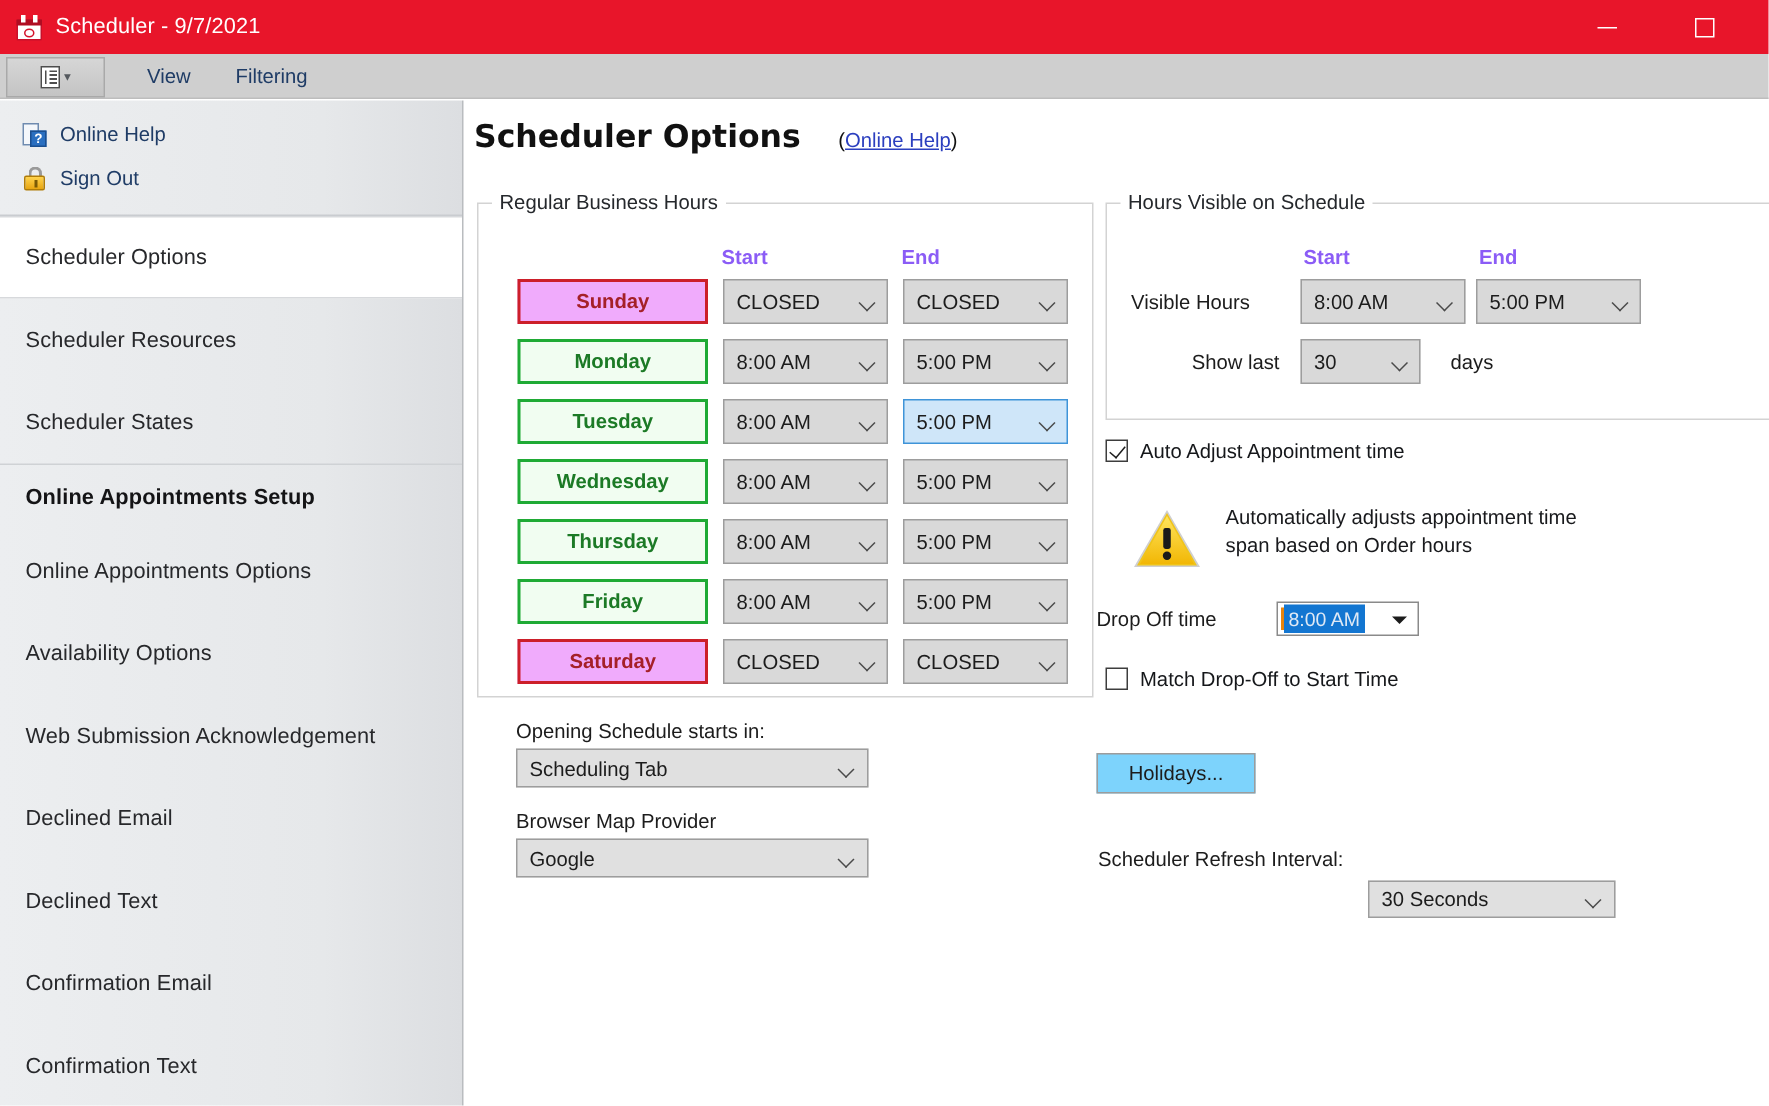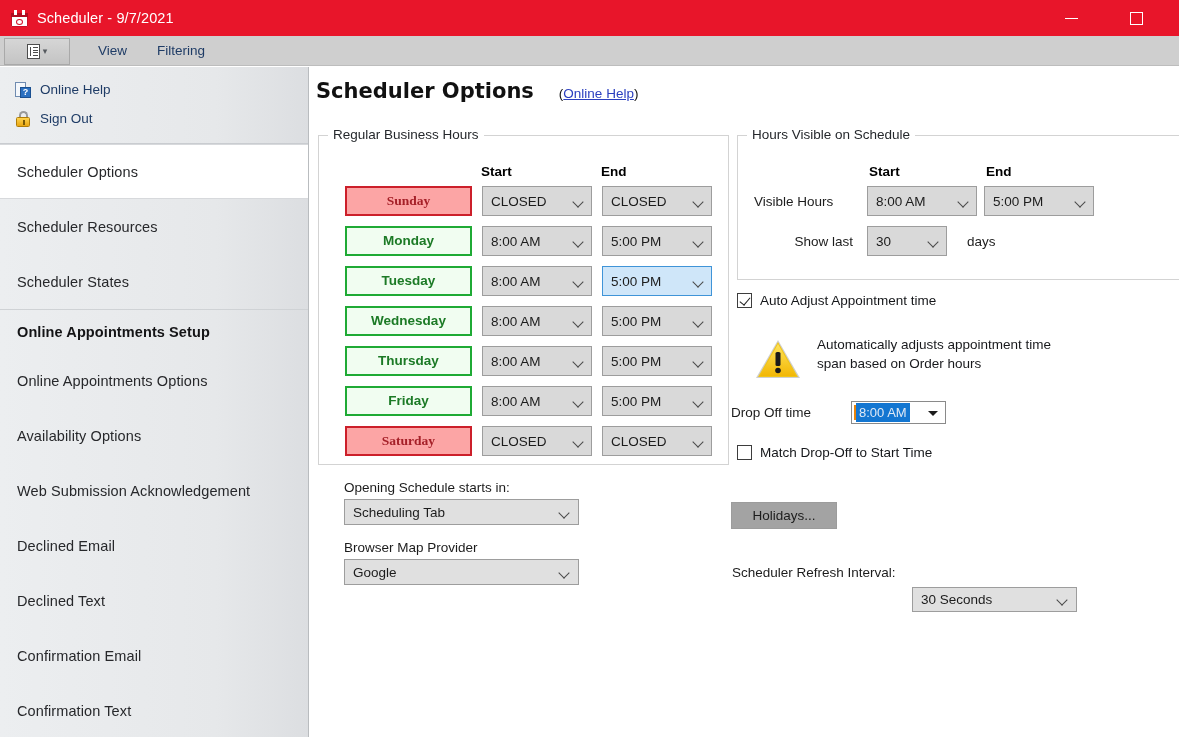--- a/index.html
+++ b/index.html
@@ -176,34 +176,34 @@
   }
 
   #gb-business {
     left: 8px; top: 68px; width: 411px; height: 330px;
   }
   #gb-visible {
     left: 427px; top: 68px; width: 460px; height: 145px;
   }
 
   .colhead {
-    position: absolute; font-size: 13.5px; font-weight: bold; color: #000000;
+    position: absolute; font-size: 13.5px; font-weight: bold; color: #8b5cf6;
   }
 
   
   .day-row {
     position: absolute; left: 26px; height: 30px; display: flex; align-items: center;
   }
   .day-chip {
     width: 127px; height: 30px; border: 2px solid #1faa35;
     background: #f1fdf1; color: #1c7a26;
     font-size: 13.5px; font-weight: bold; text-align: center; line-height: 26px;
   }
   .day-chip.closed {
-    border-color: #cc1f2a; background: #fca5a5; color: #a52028; font-family: Liberation Serif, serif;
+    border-color: #cc1f2a; background: #f0abfc; color: #a52028;
   }
 
   .combo {
     position: relative; height: 30px; background: #d9d9d9;
     border: 1px solid #9d9d9d;
     font-size: 13.5px; color: #1c1c1c;
     display: flex; align-items: center; padding-left: 8px;
   }
   .combo .chev {
     position: absolute; right: 9px; top: 11px;
@@ -275,21 +275,21 @@
     display: flex; align-items: center; padding-left: 8px;
   }
   .wide-combo .chev {
     position: absolute; right: 10px; top: 9px;
     width: 8px; height: 8px;
     border-left: 1.5px solid #4a4a4a; border-bottom: 1.5px solid #4a4a4a;
     transform: rotate(-45deg);
   }
   #btn-holidays {
     position: absolute; left: 421px; top: 435px; width: 106px; height: 27px;
-    background: #a3a3a3; border: 1px solid #9c9c9c;
+    background: #7dd3fc; border: 1px solid #9c9c9c;
     font-size: 13.5px; color: #1c1c1c;
     display: flex; align-items: center; justify-content: center;
   }
   #refresh-combo {
     position: absolute; left: 602px; top: 492px; width: 165px; height: 25px;
     background: #e0e0e0; border: 1px solid #9d9d9d;
     font-size: 13.5px; color: #1c1c1c;
     display: flex; align-items: center; padding-left: 8px; margin-top: 28px;
   }
   #refresh-combo .chev {

